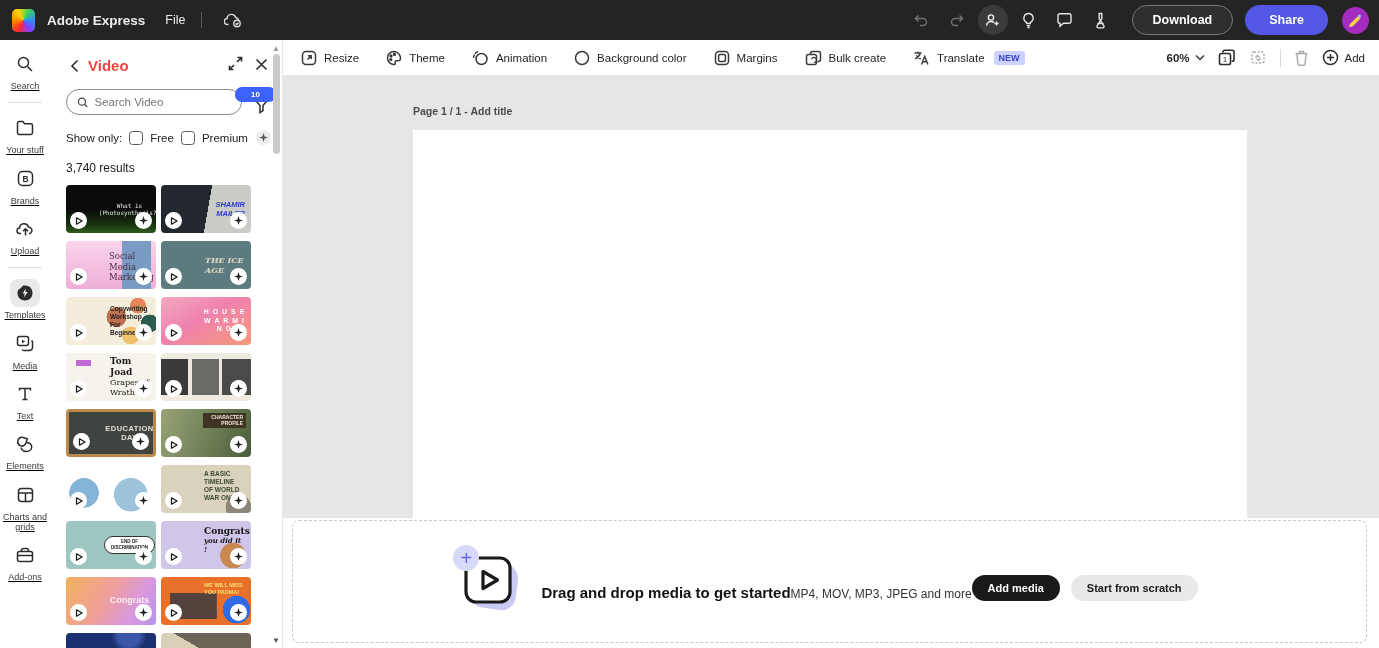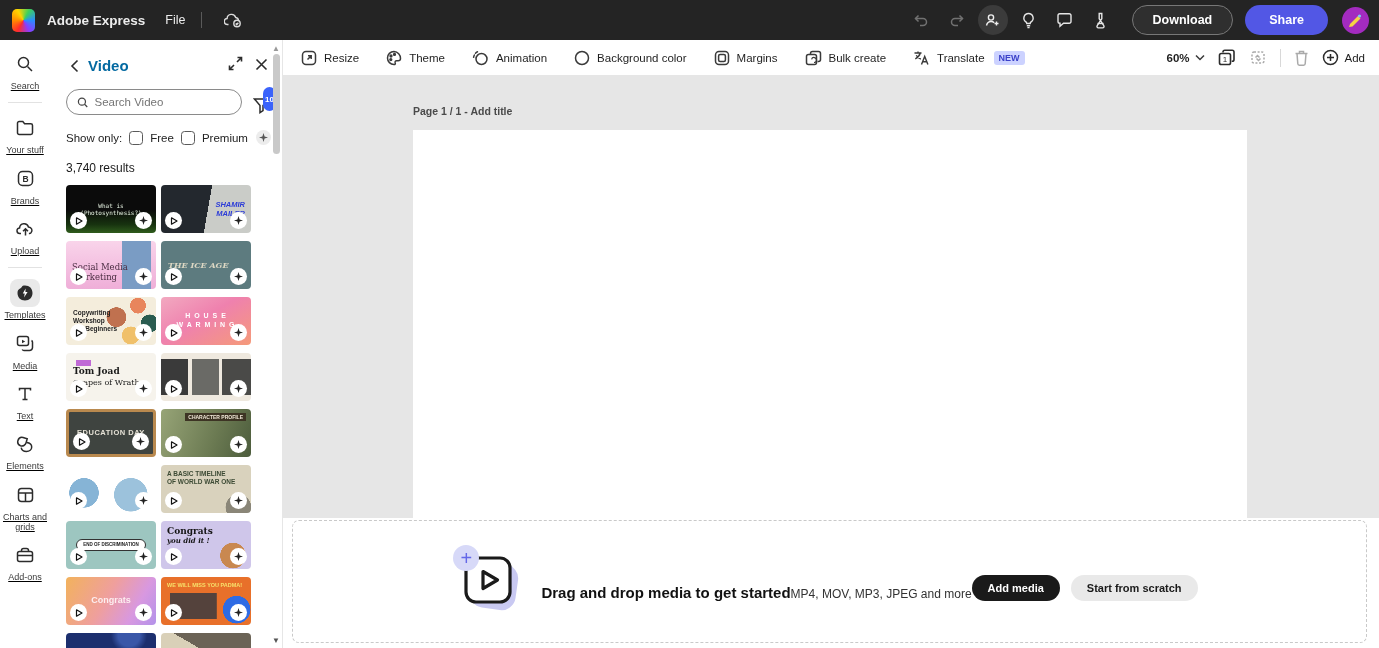--- a/index.html
+++ b/index.html
@@ -35,35 +35,35 @@
   .rail-ic{width:30px;height:28px;display:flex;align-items:center;justify-content:center;border-radius:8px;}
   .rail-item.active .rail-ic{background:#e9e9e9;}
   .rail-label{font-size:9px;color:#3a3a3a;margin-top:3px;text-align:center;line-height:1.15;max-width:48px;}
   .rail-div{width:34px;height:1px;background:#e2e2e2;margin:2px 0 11px;}
   .rail svg{display:block;}
 
   
   .panel{width:233px;background:#fff;position:relative;flex:0 0 auto;border-right:1px solid #e6e6e6;overflow:hidden;}
   .p-head{display:flex;align-items:center;padding:16px 14px 0 16px;}
   .p-back{width:16px;height:16px;display:flex;align-items:center;justify-content:center;cursor:pointer;}
-  .p-title{font-size:15px;font-weight:700;color:#0369a1;margin-left:6px;}
+  .p-title{font-size:15px;font-weight:700;color:#ef4444;margin-left:6px;}
   .p-head-right{margin-left:auto;display:flex;align-items:center;gap:12px;}
   .p-search-row{display:flex;align-items:center;padding:14px 10px 0 16px;gap:8px;}
   .searchbox{flex:1;display:flex;align-items:center;gap:6px;border:1.5px solid #8a8a8a;border-radius:14px;height:26px;padding:0 10px;background:#fff;}
   .searchbox input{border:none;outline:none;font-size:11.5px;width:100%;font-family:inherit;color:#333;background:transparent;}
   .funnel{position:relative;width:22px;height:24px;display:flex;align-items:flex-end;justify-content:center;cursor:pointer;}
   .funnel-badge{position:absolute;top:-3px;right:-4px;background:#3b63fb;color:#fff;font-size:8px;font-weight:700;
-    min-width:13px;height:24px;border-radius:7px;display:flex;align-items:center;justify-content:center;padding:0 2px;}
+    min-width:13px;height:15px;border-radius:7px;display:flex;align-items:center;justify-content:center;padding:0 16px;}
   .p-filters{display:flex;align-items:center;gap:7px;padding:15px 10px 0 16px;font-size:11.5px;color:#222;}
   .cb{width:14px;height:14px;border:1.6px solid #5a5a5a;border-radius:3.5px;background:#fff;cursor:pointer;}
   .prem-ic{width:15px;height:15px;border-radius:50%;background:#ececec;display:flex;align-items:center;justify-content:center;margin-left:1px;}
   .p-results{padding:16px 10px 0 16px;font-size:12px;color:#1a1a1a;}
   .grid{display:flex;flex-wrap:wrap;gap:8px 5px;padding:10px 0 0 16px;width:210px;}
   .thumb{position:relative;width:90px;height:48px;border-radius:4px;overflow:hidden;flex:0 0 auto;cursor:pointer;background:#ddd;}
-  .ttext{position:absolute;inset:0;display:flex;flex-direction:column;justify-content:center;align-items:center;text-align:center;line-height:1.25;padding:3px;}
+  .ttext{position:absolute;inset:0;display:flex;flex-direction:column;justify-content:center;align-items:center;text-align:center;line-height:1.25;padding:3px;margin-left:37px;}
   .pos-cl .ttext{align-items:flex-start;text-align:left;padding-left:7px;}
   .pos-cr .ttext{align-items:flex-end;text-align:right;padding-right:6px;}
   .pos-bl .ttext{align-items:flex-start;justify-content:flex-end;text-align:left;padding:4px 4px 6px 6px;}
   .pos-tl .ttext{align-items:flex-start;justify-content:flex-start;text-align:left;padding:5px 6px;}
   .pos-tr .ttext{align-items:flex-end;justify-content:flex-start;text-align:right;padding:4px 5px;}
   .play,.pbadge{position:absolute;bottom:4px;width:17px;height:17px;background:#fff;border-radius:50%;
     display:flex;align-items:center;justify-content:center;}
   .play{left:4px;} .pbadge{right:4px;}
   
   .p-scroll-up{position:absolute;top:4px;right:2px;font-size:8px;color:#999;}

